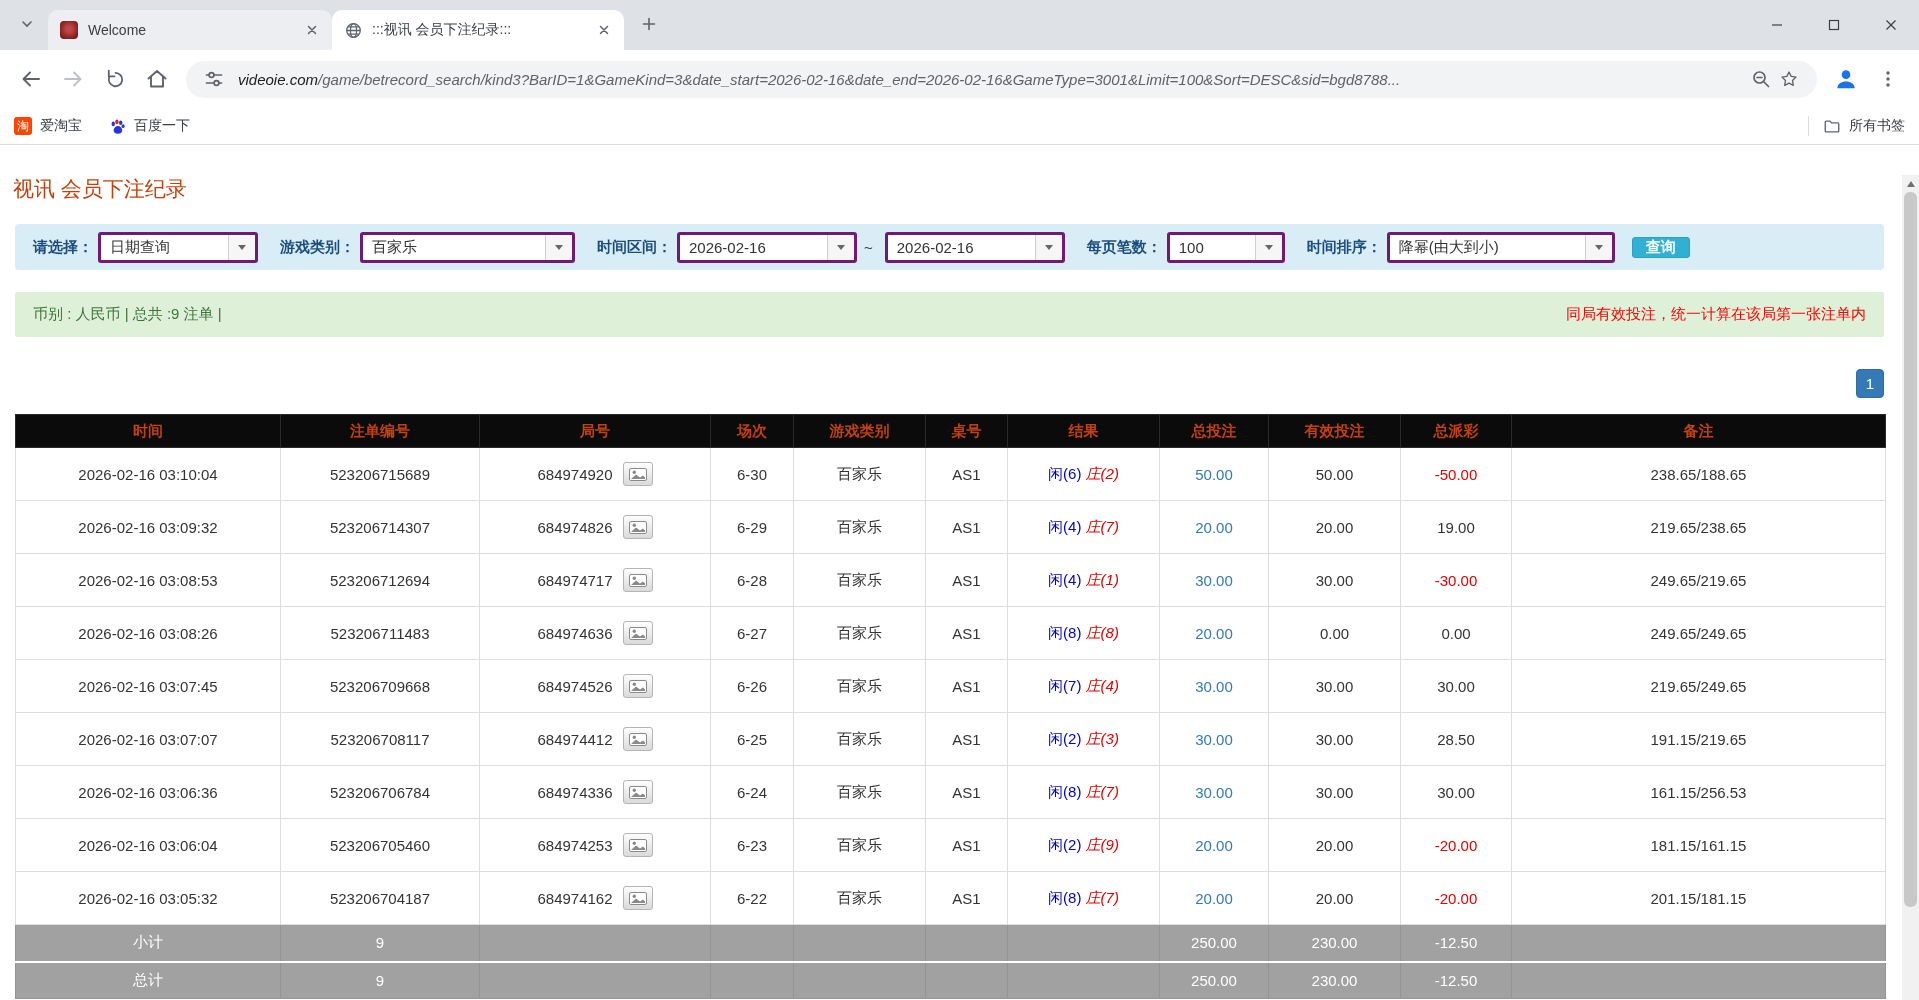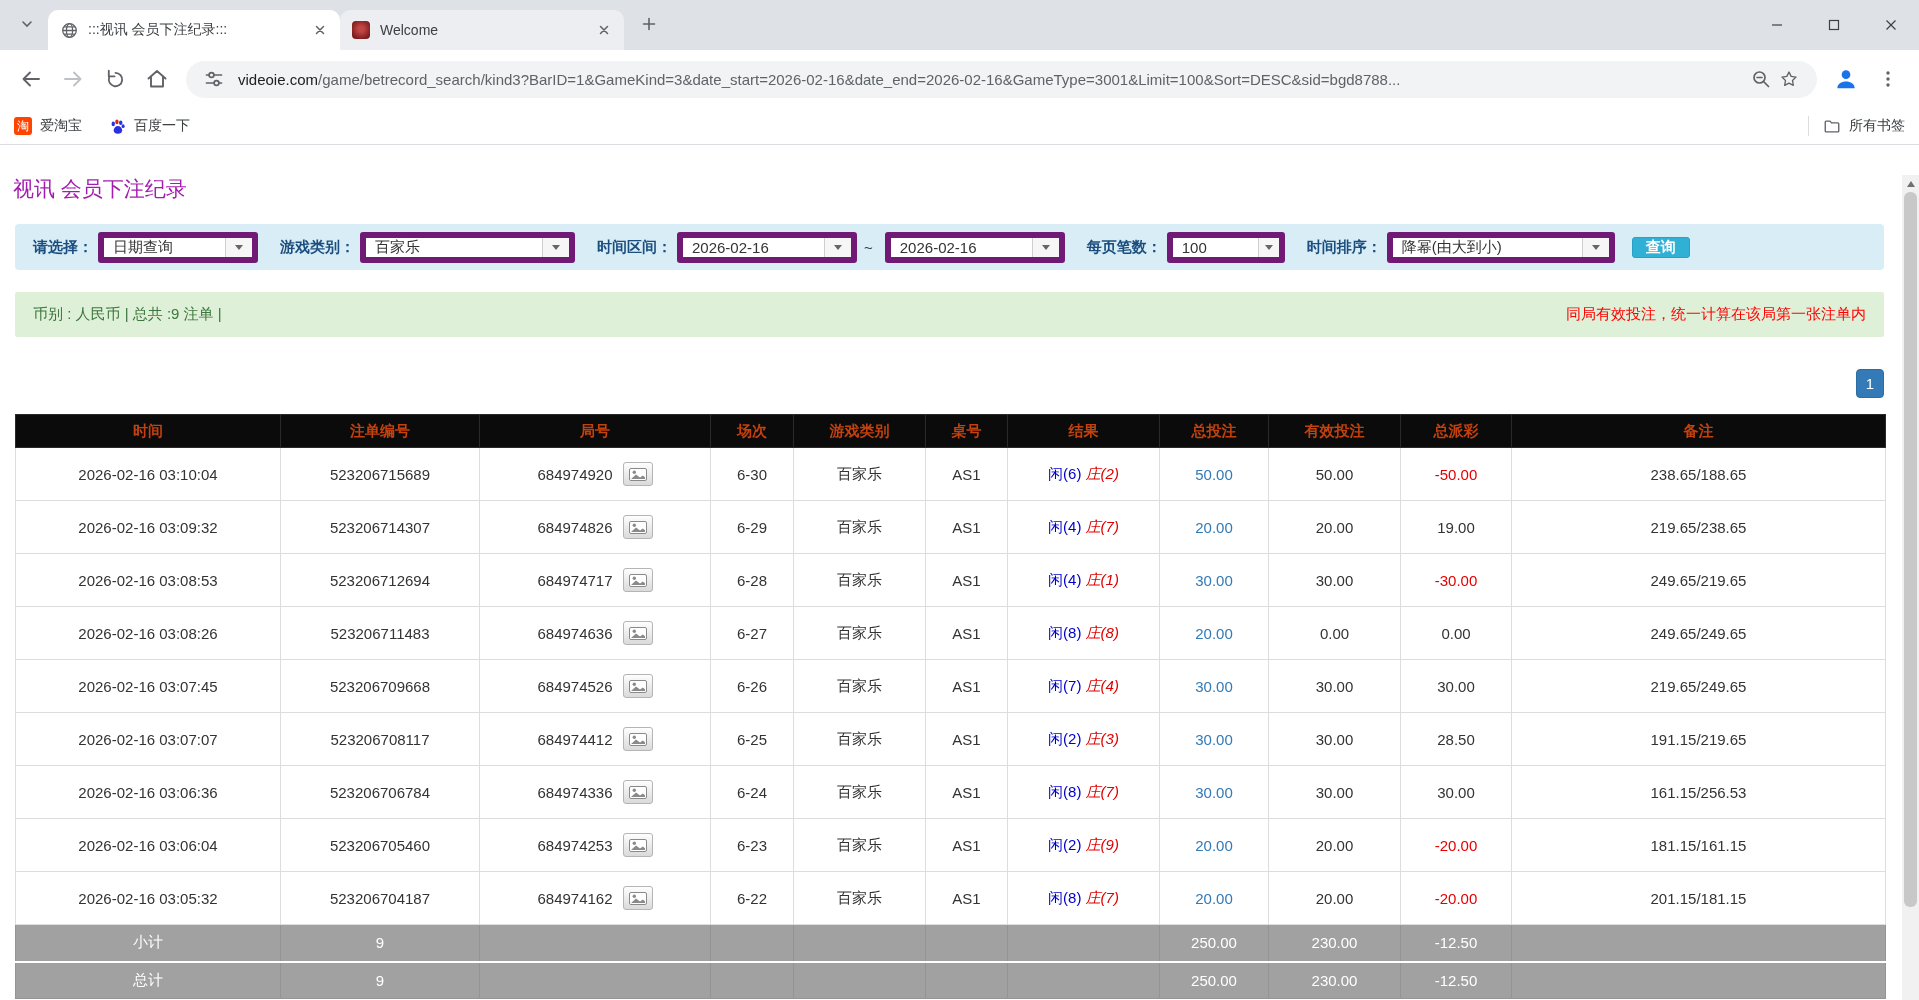--- a/index.html
+++ b/index.html
@@ -20,21 +20,21 @@
   .tab-close { width:20px; height:20px; border-radius:50%; display:flex; align-items:center; justify-content:center; }
   .new-tab { width:30px; height:30px; margin:0 0 9px 10px; display:flex; align-items:center; justify-content:center; }
   .win-controls { position:absolute; right:0; top:0; height:50px; display:flex; }
   .win-btn { width:57px; height:100%; display:flex; align-items:center; justify-content:center; }
 
   .nav-bar { height:58px; background:#fff; display:flex; align-items:center; padding:0 10px; }
   .nav-icon { width:36px; height:36px; margin:0 3px; border-radius:50%;
     display:flex; align-items:center; justify-content:center; }
   .url-pill { flex:1; height:37px; background:#f1f3f4; border-radius:19px;
     display:flex; align-items:center; padding:0 14px; margin:0 8px; min-width:0; }
-  .url-text { flex:1; font-size:15px; white-space:nowrap; overflow:hidden; margin-left:10px; }
+  .url-text { flex:1; font-size:15px; white-space:nowrap; overflow:hidden; margin-left:10px;font-style:italic; }
   .url-domain { color:#202124; }
   .url-path { color:#5f6368; }
   .pill-icon { width:28px; height:28px; display:flex; align-items:center; justify-content:center; flex:0 0 auto; }
 
   .bookmarks-bar { height:37px; background:#fff; display:flex; align-items:center;
     padding:0 14px; border-bottom:1px solid #dcdde0; }
   .bookmark { display:flex; align-items:center; margin-right:26px; font-size:14px; color:#3c4043; }
   .bm-icon { width:18px; height:18px; margin-right:8px; display:flex; align-items:center; justify-content:center; }
   .taobao-ic { border-radius:3px; background:#ff4400; color:#fff; font-size:12px; line-height:18px; text-align:center; }
   .bm-right { margin-left:auto; display:flex; align-items:center; }
@@ -42,28 +42,28 @@
 
   
   .viewport { position:relative; height:855px; background:#fff; }
   .scrollbar { position:absolute; top:0; right:0; width:17px; height:855px; background:#f1f1f1; }
   .sb-arrow { position:absolute; left:0; width:17px; height:17px; display:flex; align-items:center; justify-content:center; }
   .sb-arrow.up { top:0; }
   .tri-up { width:0; height:0; border-left:4px solid transparent; border-right:4px solid transparent; border-bottom:6px solid #707070; }
   .sb-thumb { position:absolute; left:2px; top:17px; width:13px; height:715px; background:#c8c8c8; border-radius:6px; }
 
   .content { width:1902px; }
-  .page-title { margin:30px 11px 0 13px; font-size:21px; font-weight:400; color:#a21caf; }
+  .page-title { margin:30px 11px 0 13px; font-size:21px; font-weight:400; color:#c2410c; }
 
   .filter-bar { margin:21px 18px 0 15px; height:46px; background:#d9edf7; border-radius:4px;
     display:flex; align-items:center; padding:16px 18px; }
   .f-label { color:#1b4e7e; font-weight:bold; font-size:15px; margin-left:22px; white-space:nowrap; }
   .f-label.first { margin-left:0; }
   .combo { display:inline-flex; align-items:stretch; height:31px; background:#fff;
-    border:6px solid #701a75; border-radius:3px; margin-left:5px; overflow:hidden;gap:42px; }
+    border:3px solid #701a75; border-radius:3px; margin-left:5px; overflow:hidden;gap:42px; }
   .combo .val { flex:1; display:flex; align-items:center; padding:0 9px; font-size:15px; color:#333; white-space:nowrap; }
   .combo .dd { width:27px; border-left:1px solid #cfcfcf; background:#f6f6f6;
     display:flex; align-items:center; justify-content:center; }
   .caret { width:0; height:0; border-left:4px solid transparent; border-right:4px solid transparent; border-top:5px solid #666; }
   .tilde { margin:0 7px; font-size:15px; color:#333; }
   .search-btn { margin-left:17px; height:21px; padding:0 13px; background:#31b0d5; border:1px solid #28a1c5;
     border-radius:3px; color:#fff; font-size:15px; font-weight:bold; display:flex; align-items:center; cursor:pointer;text-align:right; }
 
   .summary-bar { margin:22px 18px 0 15px; height:45px; background:#dff0d8; border-radius:2px;
     display:flex; align-items:center; padding:0 18px; }
@@ -97,39 +97,39 @@
 
 <div class="tab-bar">
   <div class="tab-search">
     <span>
       <svg width="14" height="14" viewBox="0 0 14 14">
           <path d="M3 5l4 4 4-4" fill="none" stroke="#5f6368" stroke-width="1.6" stroke-linecap="round"></path>
         </svg>
     </span>
   </div>
 
+  <div class="tab inactive">
+    <span class="favicon fav-red"></span>
+    <span class="tab-title">Welcome</span>
+    <span class="tab-close">
+      <svg width="14" height="14" viewBox="0 0 14 14">
+          <path d="M3.5 3.5l7 7M10.5 3.5l-7 7" stroke="#5f6368" stroke-width="1.5" stroke-linecap="round"></path>
+        </svg>
+    </span>
+  </div>
+
   <div class="tab active">
     <span class="favicon">
       <svg width="17" height="17" viewBox="0 0 16 16">
           <circle cx="8" cy="8" r="6.4" fill="none" stroke="#5f6368" stroke-width="1.2"></circle>
           <ellipse cx="8" cy="8" rx="2.9" ry="6.4" fill="none" stroke="#5f6368" stroke-width="1.2"></ellipse>
           <path d="M1.8 8h12.4M2.7 4.6h10.6M2.7 11.4h10.6" stroke="#5f6368" stroke-width="1.2" fill="none"></path>
         </svg>
     </span>
     <span class="tab-title">:::视讯 会员下注纪录:::</span>
-    <span class="tab-close">
-      <svg width="14" height="14" viewBox="0 0 14 14">
-          <path d="M3.5 3.5l7 7M10.5 3.5l-7 7" stroke="#5f6368" stroke-width="1.5" stroke-linecap="round"></path>
-        </svg>
-    </span>
-  </div>
-
-  <div class="tab inactive">
-    <span class="favicon fav-red"></span>
-    <span class="tab-title">Welcome</span>
     <span class="tab-close">
       <svg width="14" height="14" viewBox="0 0 14 14">
           <path d="M3.5 3.5l7 7M10.5 3.5l-7 7" stroke="#5f6368" stroke-width="1.5" stroke-linecap="round"></path>
         </svg>
     </span>
   </div>
 
   <div class="new-tab">
     <span>
       <svg width="16" height="16" viewBox="0 0 16 16">

